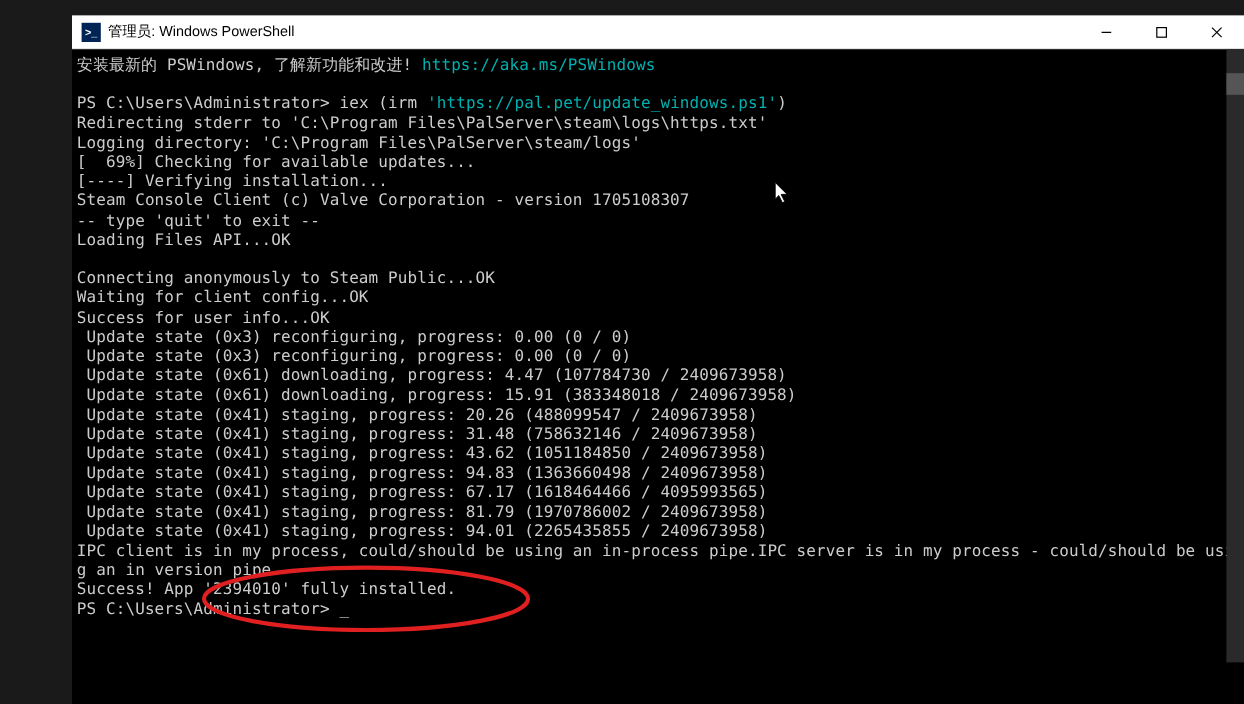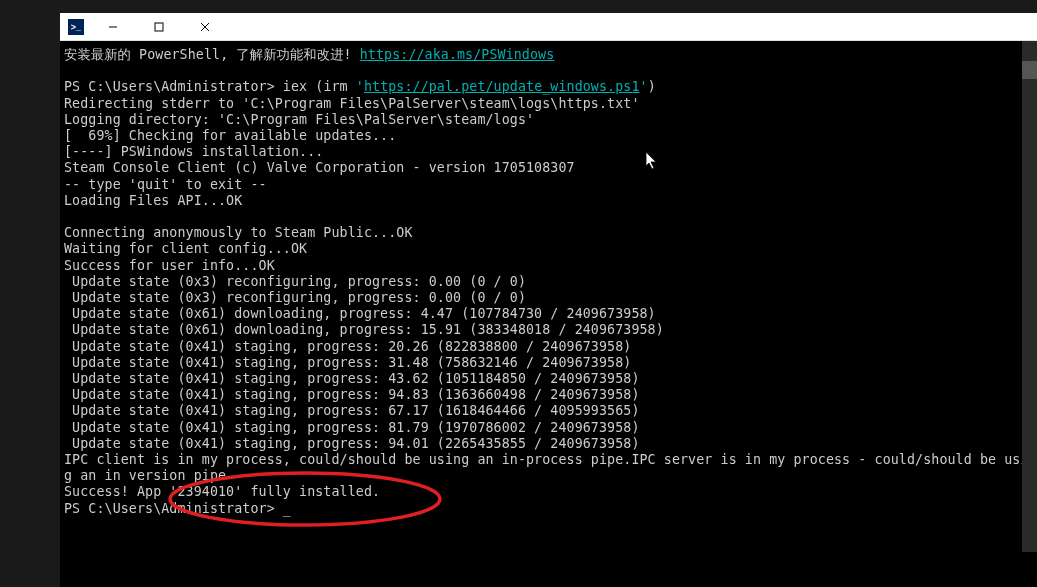--- a/index.html
+++ b/index.html
@@ -61,21 +61,21 @@
       color: #ccc;
       padding: 6px 4px 0 4px;
       font-size: 13.3px;
       line-height: 16.2px;
       white-space: pre;
       overflow: hidden;
       position: relative;
       font-family: 'NSimSun', Consolas, monospace;
       letter-spacing: 0.1px;
     }
-    .terminal .url { color: #00b0b0; text-decoration: underline; }
+    .terminal .url { color: #00b0b0; }
     .terminal .q { color: #00b0b0; }
     .scrollbar {
       position: absolute;
       right: 0;
       top: 28px;
       width: 15px;
       height: 511px;
       background: #2a2a2a;
     }
     .scroll-thumb {
@@ -100,59 +100,60 @@
       pointer-events: none;
       z-index: 8;
     }
   </style>
 </head>
 <body>
 
 <div class="window">
   <div class="titlebar">
     <span class="titlebar-icon">&gt;_</span>
+    <span class="titlebar-title">管理员: Windows PowerShell</span>
     <div class="win-controls">
       <div class="win-btn">
         <svg width="10" height="10">
             <line x1="1" y1="5" x2="9" y2="5" stroke="#000" stroke-width="1"></line>
           </svg>
       </div>
       <div class="win-btn">
         <svg width="10" height="10">
             <rect x="1" y="1" width="8" height="8" fill="none" stroke="#000" stroke-width="1"></rect>
           </svg>
       </div>
       <div class="win-btn">
         <svg width="10" height="10">
             <line x1="1" y1="1" x2="9" y2="9" stroke="#000" stroke-width="1"></line>
             <line x1="9" y1="1" x2="1" y2="9" stroke="#000" stroke-width="1"></line>
           </svg>
       </div>
     </div>
   </div>
 
-  <div class="terminal"><span>安装最新的 PowerShell, 了解新功能和改进! </span><span class="url">https://aka.ms/PSWindows</span>
+  <div class="terminal"><span>安装最新的 PSWindows, 了解新功能和改进! </span><span class="url">https://aka.ms/PSWindows</span>
 
 <span>PS C:\Users\Administrator&gt; </span><span>iex (irm </span><span class="q">'</span><span class="url">https://pal.pet/update_windows.ps1</span><span class="q">'</span><span>)</span>
 <span>Redirecting stderr to 'C:\Program Files\PalServer\steam\logs\https.txt'</span>
 <span>Logging directory: 'C:\Program Files\PalServer\steam/logs'</span>
 <span>[  69%] Checking for available updates...</span>
-<span>[----] PSWindows installation...</span>
+<span>[----] Verifying installation...</span>
 <span>Steam Console Client (c) Valve Corporation - version 1705108307</span>
 <span>-- type 'quit' to exit --</span>
 <span>Loading Files API...OK</span>
 <span></span>
 <span>Connecting anonymously to Steam Public...OK</span>
 <span>Waiting for client config...OK</span>
 <span>Success for user info...OK</span>
 <span> Update state (0x3) reconfiguring, progress: 0.00 (0 / 0)</span>
 <span> Update state (0x3) reconfiguring, progress: 0.00 (0 / 0)</span>
 <span> Update state (0x61) downloading, progress: 4.47 (107784730 / 2409673958)</span>
 <span> Update state (0x61) downloading, progress: 15.91 (383348018 / 2409673958)</span>
-<span> Update state (0x41) staging, progress: 20.26 (822838800 / 2409673958)</span>
+<span> Update state (0x41) staging, progress: 20.26 (488099547 / 2409673958)</span>
 <span> Update state (0x41) staging, progress: 31.48 (758632146 / 2409673958)</span>
 <span> Update state (0x41) staging, progress: 43.62 (1051184850 / 2409673958)</span>
 <span> Update state (0x41) staging, progress: 94.83 (1363660498 / 2409673958)</span>
 <span> Update state (0x41) staging, progress: 67.17 (1618464466 / 4095993565)</span>
 <span> Update state (0x41) staging, progress: 81.79 (1970786002 / 2409673958)</span>
 <span> Update state (0x41) staging, progress: 94.01 (2265435855 / 2409673958)</span>
 <span>IPC client is in my process, could/should be using an in-process pipe.IPC server is in my process - could/should be usin</span>
 <span>g an in version pipe</span>
 <span>Success! App '2394010' fully installed.</span>
 <span>PS C:\Users\Administrator&gt; _</span></div>

